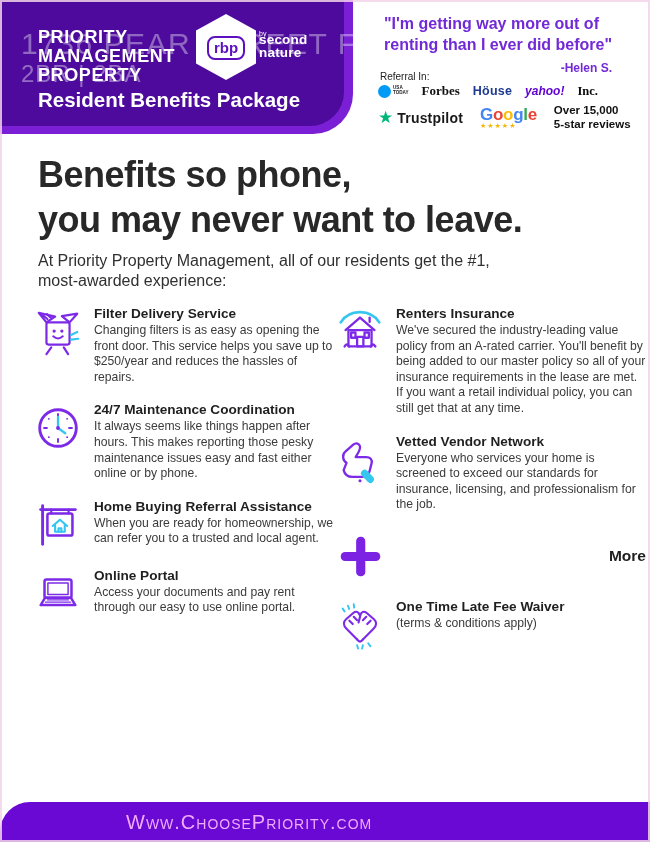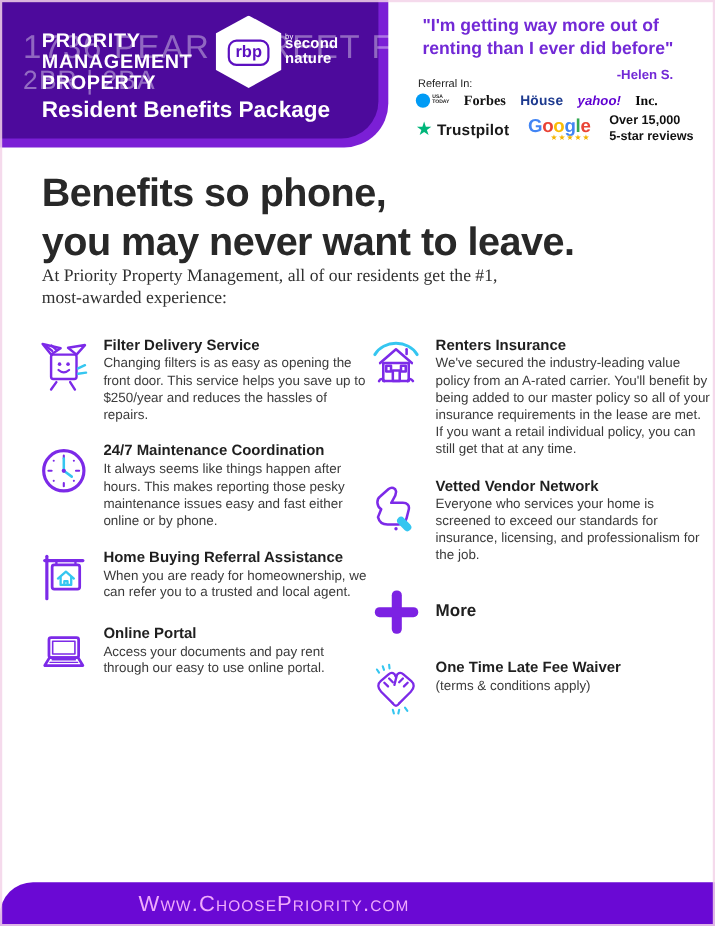--- a/index.html
+++ b/index.html
@@ -33,32 +33,32 @@
   .usatoday-circle { width:13px; height:13px; border-radius:50%; background:#009bf5; }
   .usatoday-text { font-size:4.6px; font-weight:800; color:#1a1a1a; line-height:4.8px; }
   .forbes { font-family:"Liberation Serif", serif; font-weight:700; font-size:13px; color:#111; }
   .housebeautiful { font-weight:800; font-size:12.5px; color:#1d3a8f; letter-spacing:.2px; }
   .yahoo { font-weight:700; font-size:12px; color:#5f01d1; font-style:italic; }
   .inc { font-family:"Liberation Serif", serif; font-weight:700; font-size:12.5px; color:#0a0a0a; }
   .trust-row { position:absolute; top:104px; left:378px; width:262px; display:flex; align-items:center; gap:17px; }
   .trustpilot { display:flex; align-items:center; gap:4px; }
   .tp-star { color:#00b67a; font-size:17px; line-height:17px; }
   .tp-label { font-size:14px; font-weight:600; color:#191919; letter-spacing:.2px; }
-  .google { text-align:right; }
+  .google { text-align:left; }
   .google-word { font-size:17px; font-weight:700; letter-spacing:-.3px; line-height:15px; }
   .g-b{color:#4285f4}.g-r{color:#ea4335}.g-y{color:#fbbc05}.g-g{color:#34a853}
   .google-stars { font-size:7px; color:#f4b400; letter-spacing:1px; line-height:7px; }
   .reviews { font-size:11.5px; font-weight:700; color:#111; line-height:13.5px; }
 
   
   .headline { position:absolute; top:152px; left:38px; font-size:36px; line-height:45px; font-weight:800; letter-spacing:-.5px; color:#282828; }
-  .intro { position:absolute; top:241px; left:38px; font-size:16px; line-height:20px; color:#303030;font-family:Liberation Serif, serif; }
+  .intro { position:absolute; top:251px; left:38px; font-size:16px; line-height:20px; color:#303030; }
 
   .benefits { position:absolute; top:306px; left:32px; display:grid; grid-template-columns:302px 1fr; column-gap:0; }
-  .benefit { display:flex; gap:10px; margin-bottom:17px; }
+  .benefit { display:flex; gap:10px; margin-bottom:17px;justify-content:space-between; }
   .benefit .icon { width:52px; height:52px; flex:none; }
   .benefit .icon svg { width:52px; height:52px; display:block; }
   .b-title { font-size:13.6px; font-weight:800; color:#1f1f1f; margin-bottom:2px; }
   .b-body { font-size:12.2px; line-height:15.6px; color:#3b3b3b; width:240px; }
   .colR .b-body { width:250px; }
   .benefit-more { align-items:center; margin-top:8px; }
   .benefit-more .b-title { font-size:15.5px; margin-bottom:0; }
 
   
   .footer { position:absolute; left:0; bottom:0; width:650px; height:40px; background:#6a09d4; border-top-left-radius:30px; z-index:10; }

